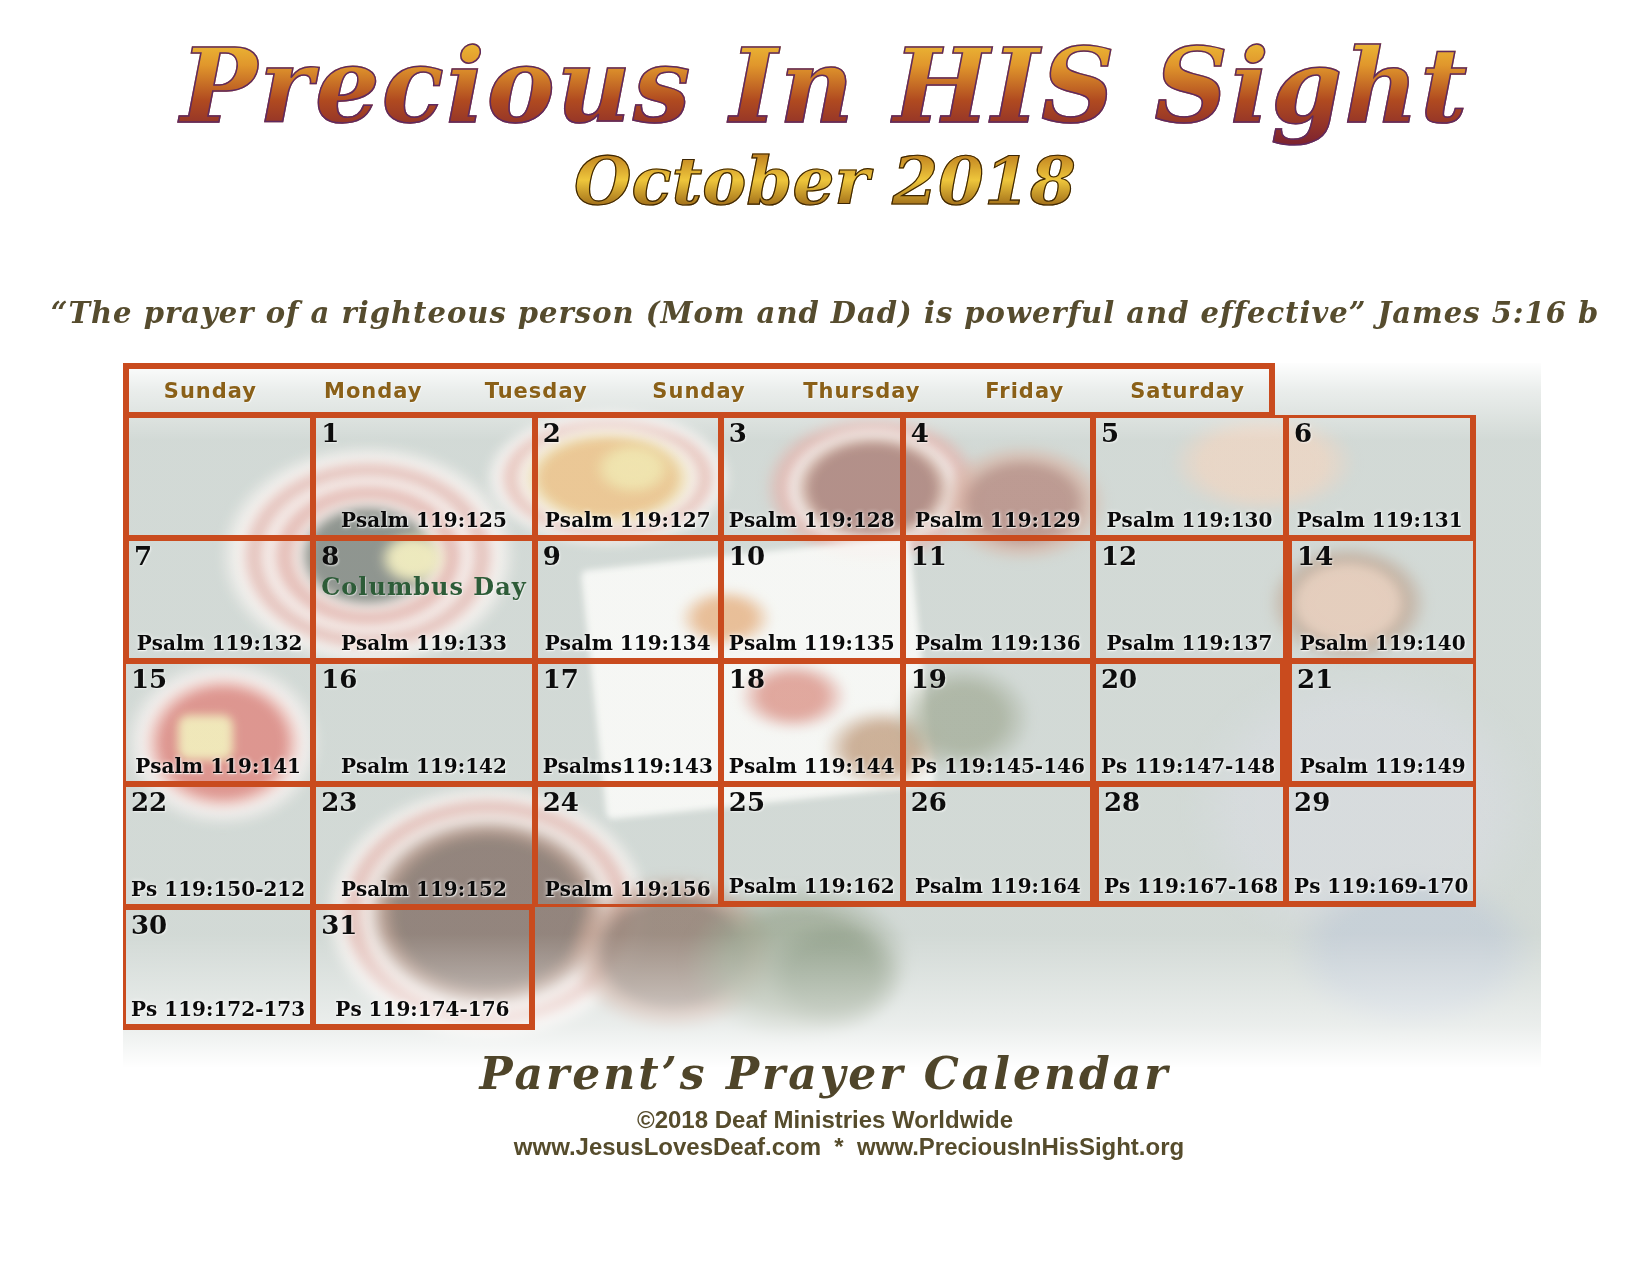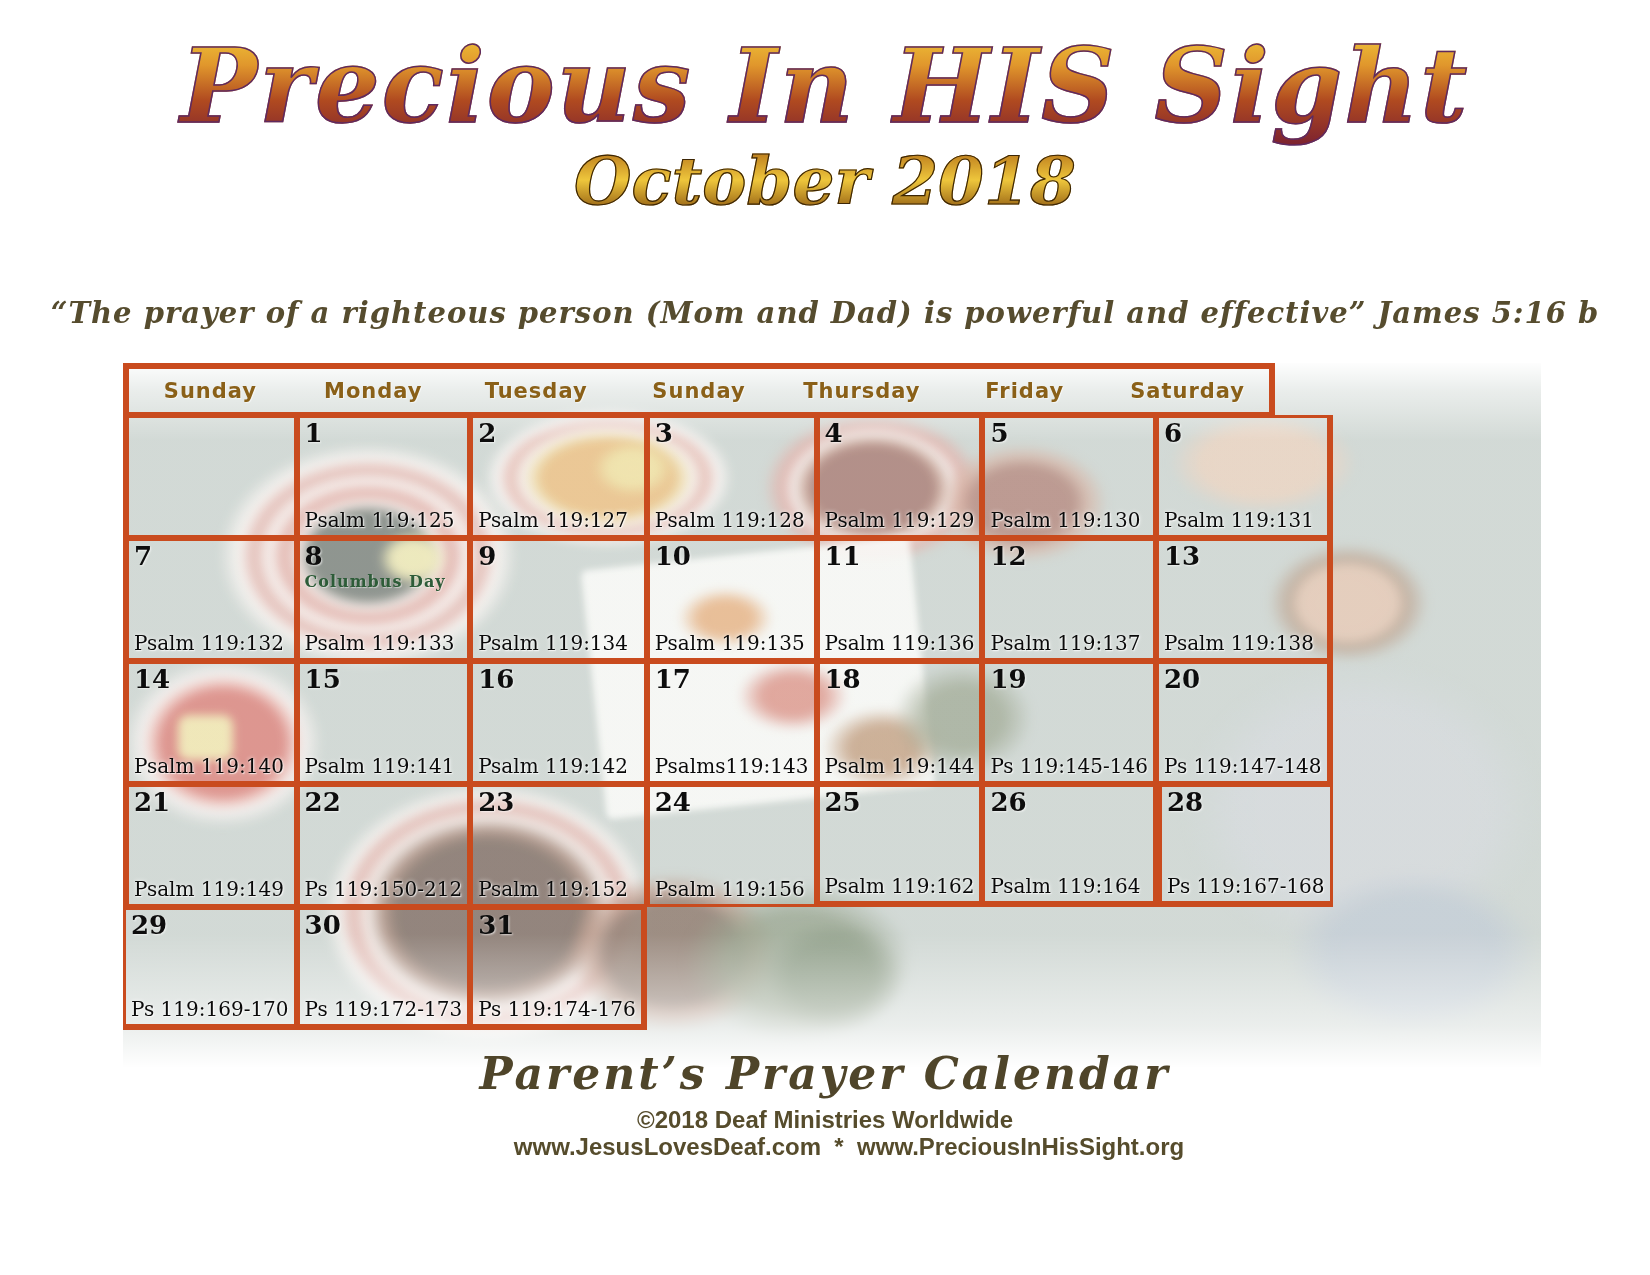--- a/index.html
+++ b/index.html
@@ -99,30 +99,30 @@
   .edge-r { border-right-width:6px; }
   .edge-b { border-bottom-width:6px; }
   .ghost  { border:none; }
 
   .dn {
     font-family:"DejaVu Serif", serif; font-weight:bold;
     font-size:26px; line-height:1; color:#0d0d0d;
     text-shadow:1px 1px 2px rgba(255,255,255,.65);
   }
   .ps {
-    margin-top:auto; width:100%; text-align:left;
-    font-family:"DejaVu Serif", serif; font-weight:normal;
+    margin-top:auto; width:100%; text-align:center;
+    font-family:"DejaVu Serif", serif; font-weight:bold;
     font-size:20px; color:#0a0a0a; padding-bottom:1px;
     text-shadow:0 0 4px rgba(255,255,255,.9), 1px 1px 1px rgba(255,255,255,.7);
     white-space:nowrap;
   }
   .holiday {
     width:100%; text-align:left; margin-top:3px;
     font-family:"DejaVu Serif", serif; font-weight:bold;
-    font-size:16px; color:#2d5c38; letter-spacing:1px;
+    font-size:24px; color:#2d5c38; letter-spacing:1px;
     text-shadow:1px 1px 1px rgba(255,255,255,.5);
     white-space:nowrap;
   }
 
   
   .footer-name {
     position:absolute; top:1048px; left:0; right:0; text-align:center;
     font-family:"DejaVu Serif", serif; font-style:italic; font-weight:bold;
     font-size:44px; letter-spacing:3px; color:#4f452a;
   }
@@ -232,24 +232,20 @@
           <span class="ps">Psalm 119:135</span>
         </div>
       <div class="cell">
           <span class="dn">11</span>
           <span class="ps">Psalm 119:136</span>
         </div>
       <div class="cell">
           <span class="dn">12</span>
           <span class="ps">Psalm 119:137</span>
         </div>
-      <div class="cell edge-r">
-          <span class="dn">13</span>
-          <span class="ps">Psalm 119:138</span>
-        </div>
 
       <div class="cell edge-l">
           <span class="dn">14</span>
           <span class="ps">Psalm 119:140</span>
         </div>
       <div class="cell">
           <span class="dn">15</span>
           <span class="ps">Psalm 119:141</span>
         </div>
       <div class="cell">

